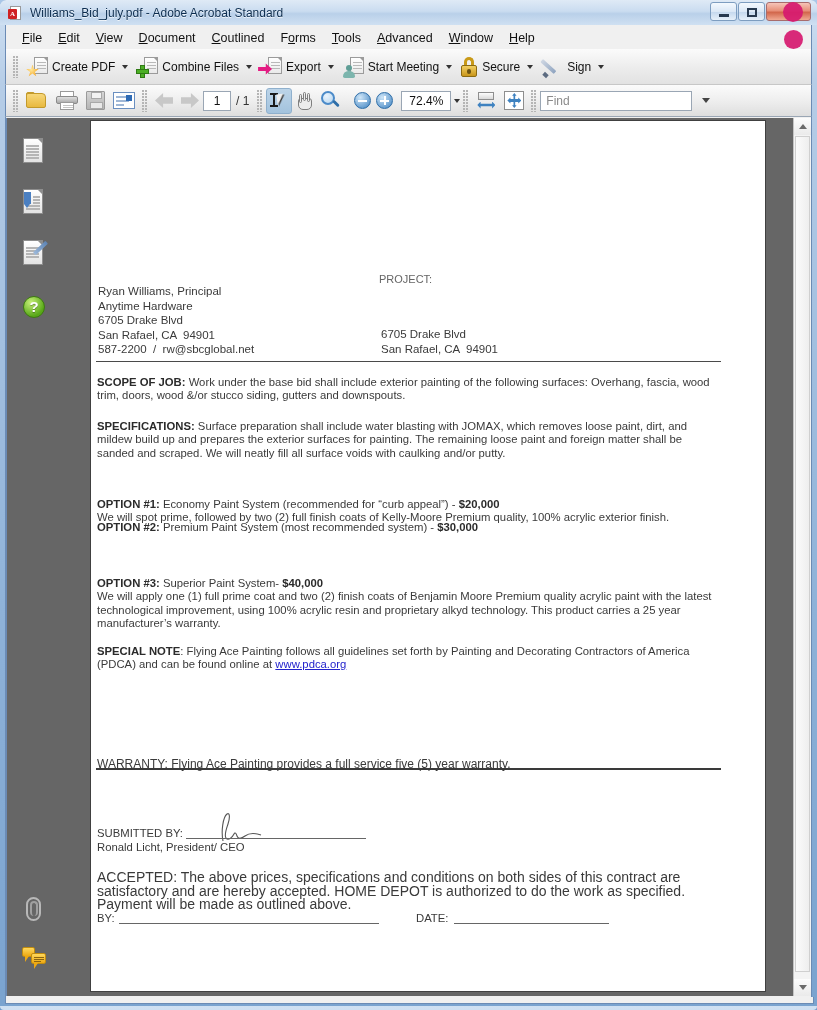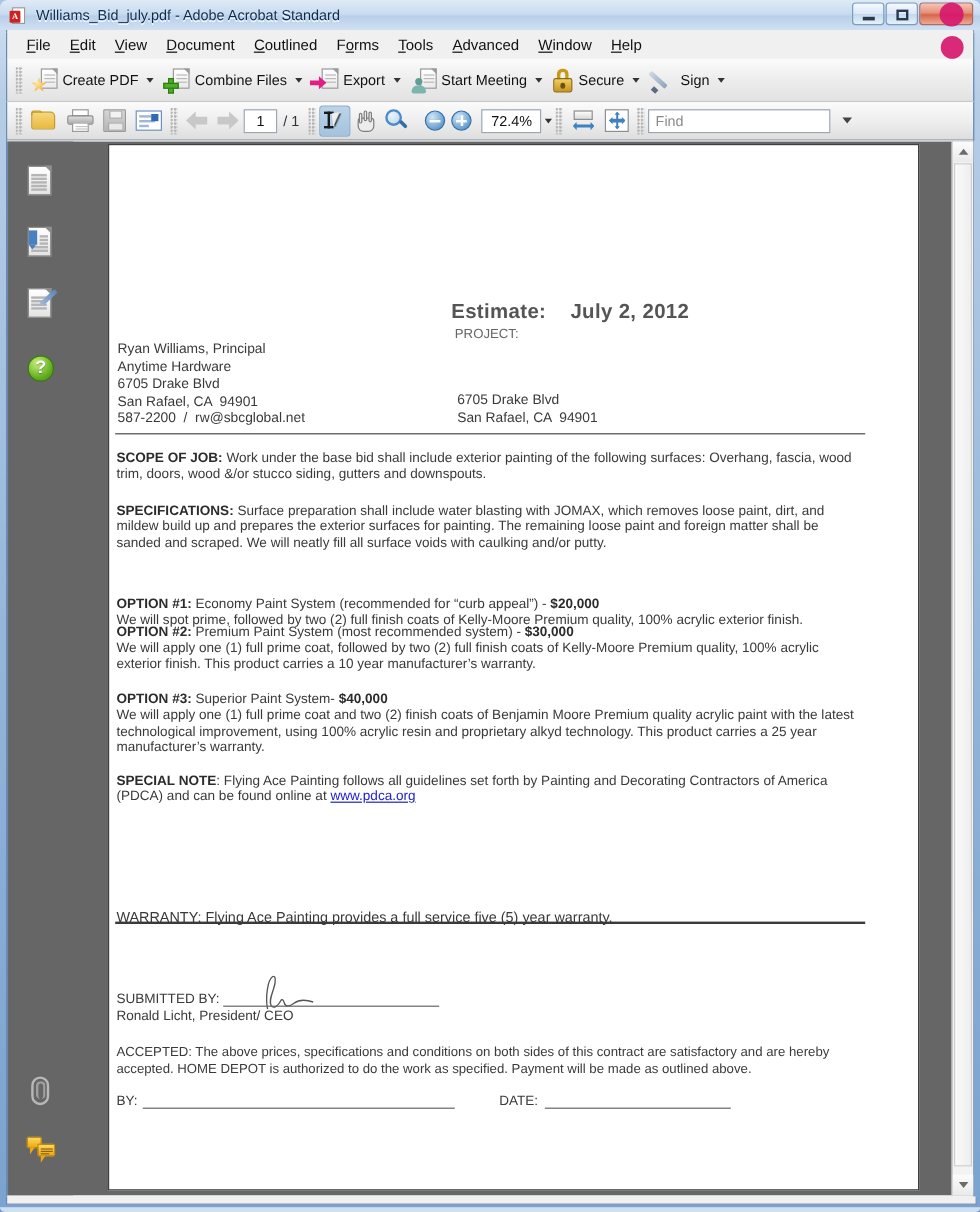--- a/index.html
+++ b/index.html
@@ -604,21 +604,21 @@
     color: #2b2b2b;
     text-align: center;
   }
   .blk .amt { font-weight: bold; text-decoration: none; color: #2b2b2b; }
   .lnk { color: #2222cc; }
 
   .warranty { position: absolute; left: 6px; top: 636px; font-size: 12px; color: #3a3a3a; }
   .sub-line { position: absolute; left: 6px; top: 706px; font-size: 11.3px; color: #3a3a3a; }
   .sub-rule { position: absolute; left: 95px; top: 717px; width: 180px; height: 1px; background: #666; }
   .sub-name { position: absolute; left: 6px; top: 720px; font-size: 11.3px; color: #3a3a3a; }
-  .accepted { position: absolute; left: 6px; top: 750px; width: 620px; font-size: 11px; line-height: 13.5px; color: #3a3a3a; }
+  .accepted { position: absolute; left: 6px; top: 750px; width: 620px; font-size: 14px; line-height: 13.5px; color: #3a3a3a; }
   .by-line { position: absolute; left: 6px; top: 791px; font-size: 11.3px; color: #3a3a3a; }
   .by-rule { position: absolute; left: 28px; top: 802px; width: 260px; height: 1px; background: #666; }
   .date-line { position: absolute; left: 325px; top: 791px; font-size: 11.3px; color: #3a3a3a; }
   .date-rule { position: absolute; left: 363px; top: 802px; width: 155px; height: 1px; background: #666; }
 
   .signature {
     position: absolute;
     left: 110px; top: 690px;
     width: 80px; height: 32px;
   }
@@ -946,21 +946,20 @@
               <i style="top:7px;width:7px"></i>
             </div>
         </div>
       </div>
     </div>
 
     <div class="page-scroll">
       <div class="pdf-page">
         <div class="pg-inner">
 
-          <div class="est-title">Estimate:    July 2, 2012</div>
           <div class="project-lbl">PROJECT:</div>
           <div class="addr-left">Ryan Williams, Principal
 Anytime Hardware
 6705 Drake Blvd
 San Rafael, CA  94901
 587-2200  /  rw@sbcglobal.net</div>
           <div class="addr-right">6705 Drake Blvd
 San Rafael, CA  94901</div>
 
           <div class="hr-top"></div>
@@ -973,21 +972,20 @@
             <span class="hd">SPECIFICATIONS:</span><span> Surface preparation shall include water blasting with JOMAX, which removes loose paint, dirt, and mildew build up and prepares the exterior surfaces for painting.  The remaining loose paint and foreign matter shall be sanded and scraped. We will neatly fill all surface voids with caulking and/or putty.</span>
           </div>
 
           <div class="blk" style="top:377px">
             <span class="hd">OPTION #1:</span><span> Economy Paint System (recommended for “curb appeal”) - </span><span class="amt">$20,000</span><br>
             <span>We will spot prime, followed by two (2) full finish coats of Kelly-Moore Premium quality, 100% acrylic exterior finish.</span>
           </div>
 
           <div class="blk" style="top:400px">
             <span class="hd">OPTION #2:</span><span> Premium Paint System (most recommended system) - </span><span class="amt">$30,000</span><br>
-            <span>We will apply one (1) full prime coat, followed by two (2) full finish coats of Kelly-Moore Premium quality, 100% acrylic exterior finish.  This product carries a 10 year manufacturer’s warranty.</span>
           </div>
 
           <div class="blk" style="top:456px">
             <span class="hd">OPTION #3:</span><span>  Superior Paint System- </span><span class="amt">$40,000</span><br>
             <span>We will apply one (1) full prime coat and two (2) finish coats of Benjamin Moore Premium quality acrylic paint with the latest technological improvement, using 100% acrylic resin and proprietary alkyd technology.  This product carries a 25 year manufacturer’s warranty.</span>
           </div>
 
           <div class="blk" style="top:524px">
             <span class="hd">SPECIAL NOTE</span><span>:  Flying Ace Painting follows all guidelines set forth by Painting and Decorating Contractors of America (PDCA) and can be found online at </span><a class="lnk" href="#">www.pdca.org</a>
           </div>

